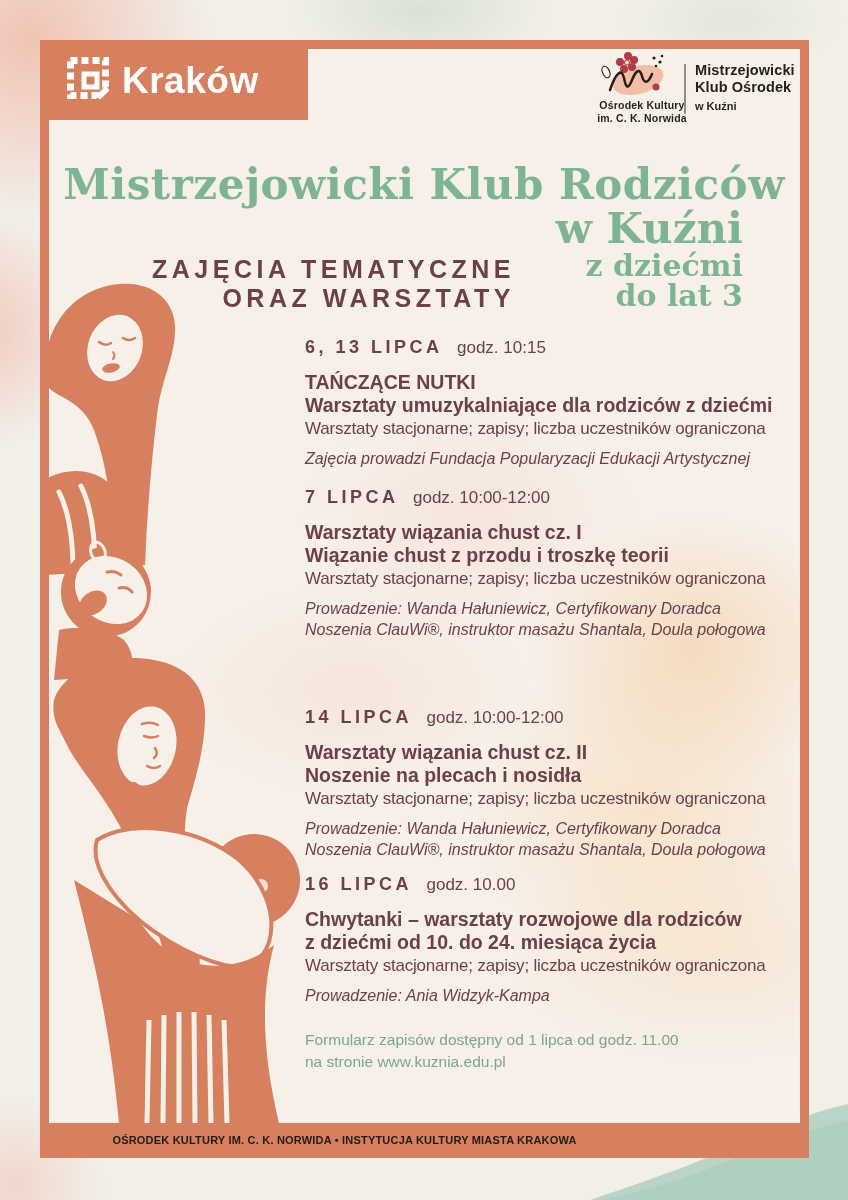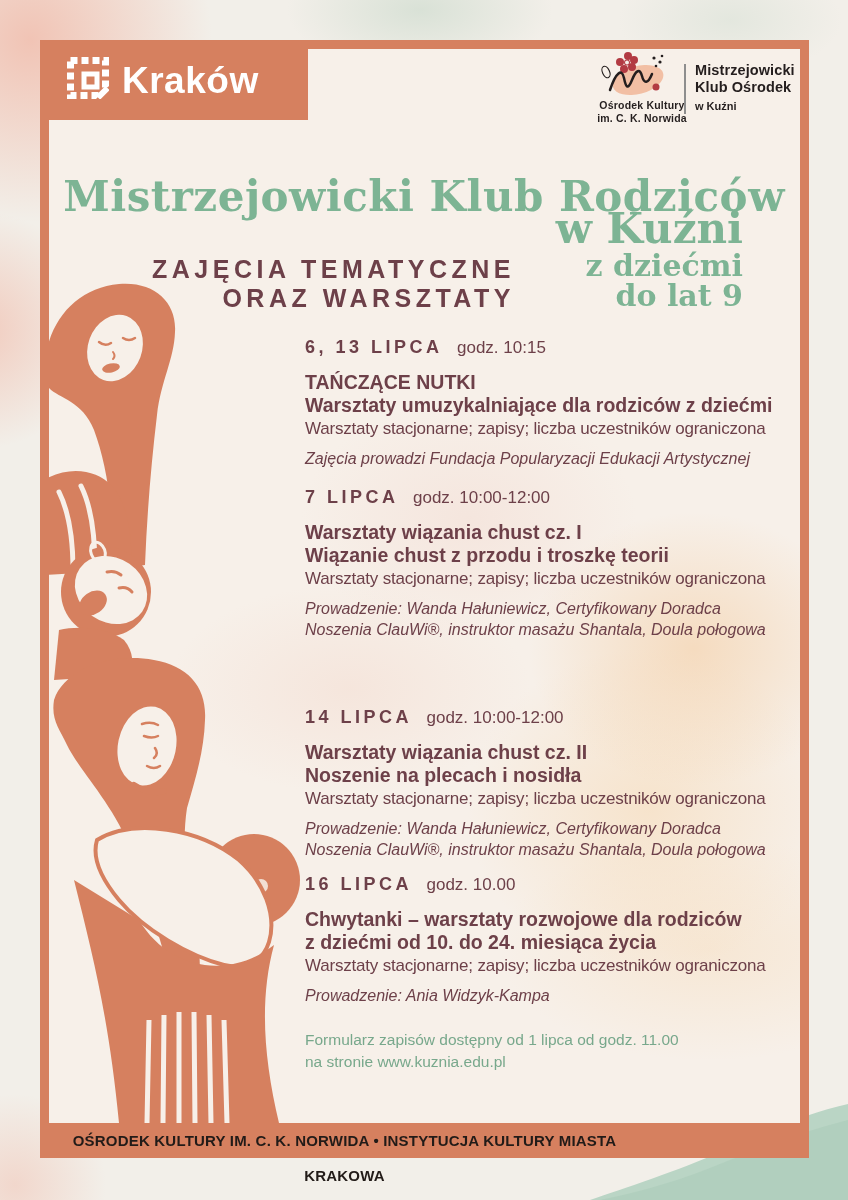--- a/index.html
+++ b/index.html
@@ -39,38 +39,38 @@
   .krakow-word{position:absolute;left:122px;top:60px;color:#fff;font-size:37px;font-weight:600;letter-spacing:.5px;z-index:5;}
   .logo-sq{position:absolute;left:67px;top:57px;z-index:5;}
   .norwid-graphic{position:absolute;left:598px;top:50px;z-index:4;}
   .norwid-caption{position:absolute;left:592px;top:99px;width:100px;text-align:center;
     font-size:10.5px;font-weight:700;color:var(--ink);line-height:13px;letter-spacing:.2px;z-index:4;}
   .logo-divider{position:absolute;left:684px;top:64px;width:2px;height:50px;background:#8E8E8E;z-index:4;}
   .club-lockup{position:absolute;left:695px;top:62px;color:var(--ink);z-index:4;}
   .club-lockup .c1{font-size:14.5px;font-weight:800;line-height:17px;letter-spacing:.1px;}
   .club-lockup .c3{font-size:11px;font-weight:700;margin-top:4px;}
   .title-main{position:absolute;left:59px;top:160px;width:730px;text-align:center;z-index:4;
-    font-family:"DejaVu Serif",serif;font-weight:600;font-size:42px;color:var(--green);letter-spacing:.5px;margin-top:12px;}
+    font-family:"DejaVu Serif",serif;font-weight:600;font-size:42px;color:var(--green);letter-spacing:.5px;}
   .title-side{position:absolute;left:443px;top:206px;width:300px;text-align:right;z-index:4;
     font-family:"DejaVu Serif",serif;font-weight:600;color:var(--green);}
   .title-side .loc{font-size:42px;line-height:45px;}
   .title-side .aud{font-size:30px;line-height:30px;}
   .subtitle{position:absolute;left:115px;top:235px;width:400px;text-align:right;z-index:4;
     color:var(--maroon);font-size:25px;font-weight:800;letter-spacing:4.5px;line-height:29px;margin-top:20px;}
   .event{position:absolute;left:305px;width:500px;color:var(--maroon);z-index:4;}
   .event .daterow{margin-bottom:13px;white-space:nowrap;}
   .event .date{font-size:18px;font-weight:800;letter-spacing:3.5px;}
   .event .time{font-size:17px;margin-left:10px;}
   .event .t{font-size:19.5px;font-weight:700;line-height:23px;}
   .event .info{font-size:17px;line-height:23px;letter-spacing:-.2px;}
   .event .leader{margin-top:8px;font-style:italic;font-size:16px;line-height:21px;}
   .e1{top:337px;} .e2{top:487px;} .e3{top:707px;} .e4{top:874px;}
   .reg{position:absolute;left:305px;top:1029px;color:var(--green-note);font-size:15.5px;line-height:22px;z-index:4;}
   .footer-text{position:absolute;left:40px;top:1123px;width:609px;height:35px;line-height:35px;text-align:center;
-    color:#221B18;font-size:15px;font-weight:700;letter-spacing:.2px;z-index:6;}
+    color:#221B18;font-size:11px;font-weight:700;letter-spacing:.2px;z-index:6;}
   .splash{position:absolute;left:545px;top:1080px;z-index:1;}
 </style>
 </head>
 <body>
 
 <div class="page">
 
   <svg class="splash" width="303" height="120" viewBox="0 0 303 120">
     <path d="M303,24 C265,32 225,50 180,70 C130,92 80,108 45,120 L303,120 Z" fill="#BAD5C5"></path>
     <path d="M303,40 C255,52 210,70 165,88 C125,104 85,114 55,120 L303,120 Z" fill="#A9CBB8" opacity="0.55"></path>
@@ -149,21 +149,21 @@
   <div class="club-lockup">
     <div class="c1">Mistrzejowicki</div>
     <div class="c1">Klub Ośrodek</div>
     <div class="c3">w Kuźni</div>
   </div>
 
   <div class="title-main">Mistrzejowicki Klub Rodziców</div>
   <div class="title-side">
     <div class="loc">w Kuźni</div>
     <div class="aud">z dziećmi</div>
-    <div class="aud">do lat 9</div>
+    <div class="aud">do lat 3</div>
   </div>
   <div class="subtitle">
     <div>ZAJĘCIA TEMATYCZNE</div>
     <div>ORAZ WARSZTATY</div>
   </div>
 
   <div class="event e1">
     <div class="daterow">
       <span class="date">6, 13 LIPCA</span>
       <span class="time">godz. 10:15</span>

